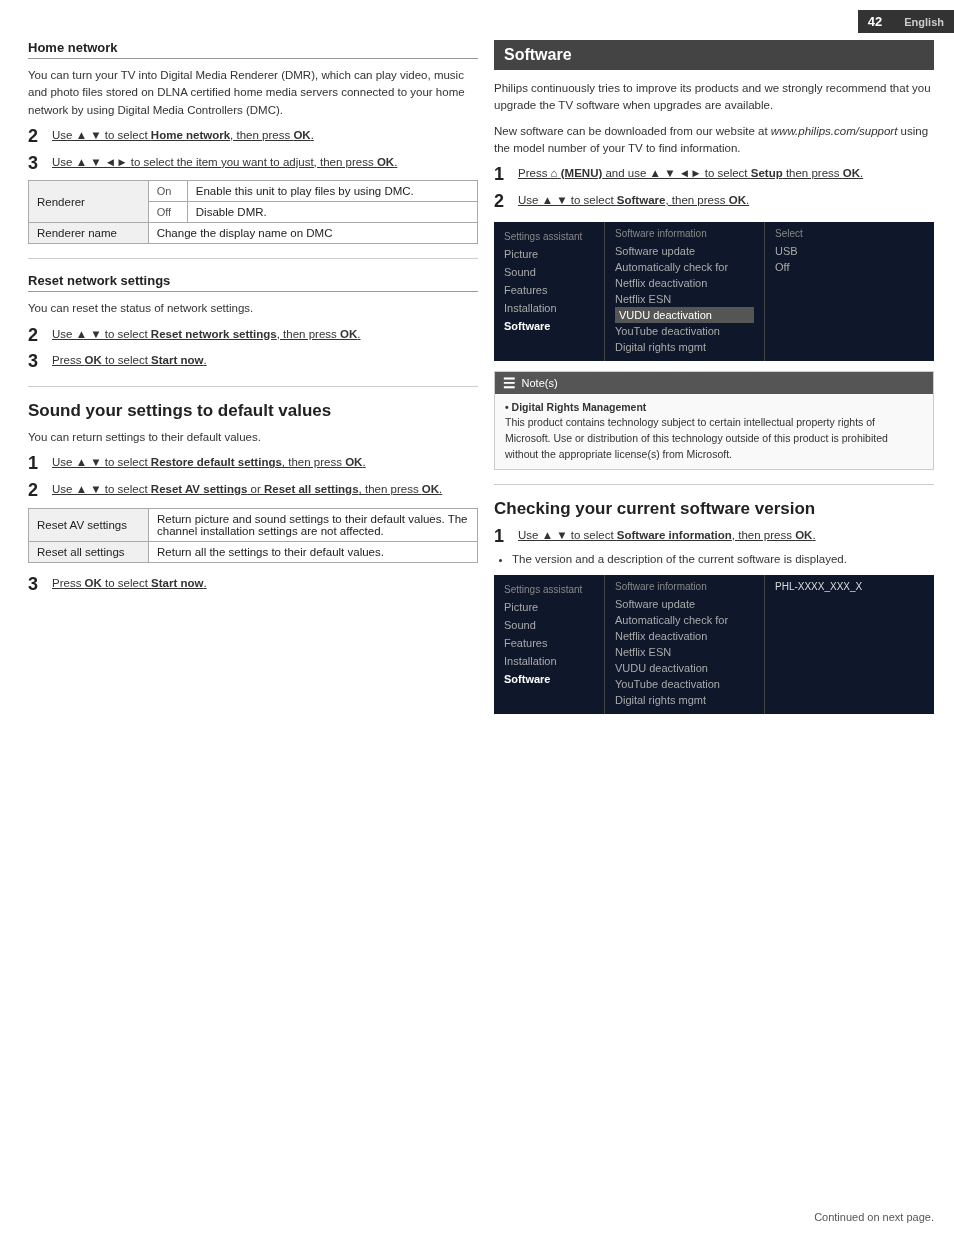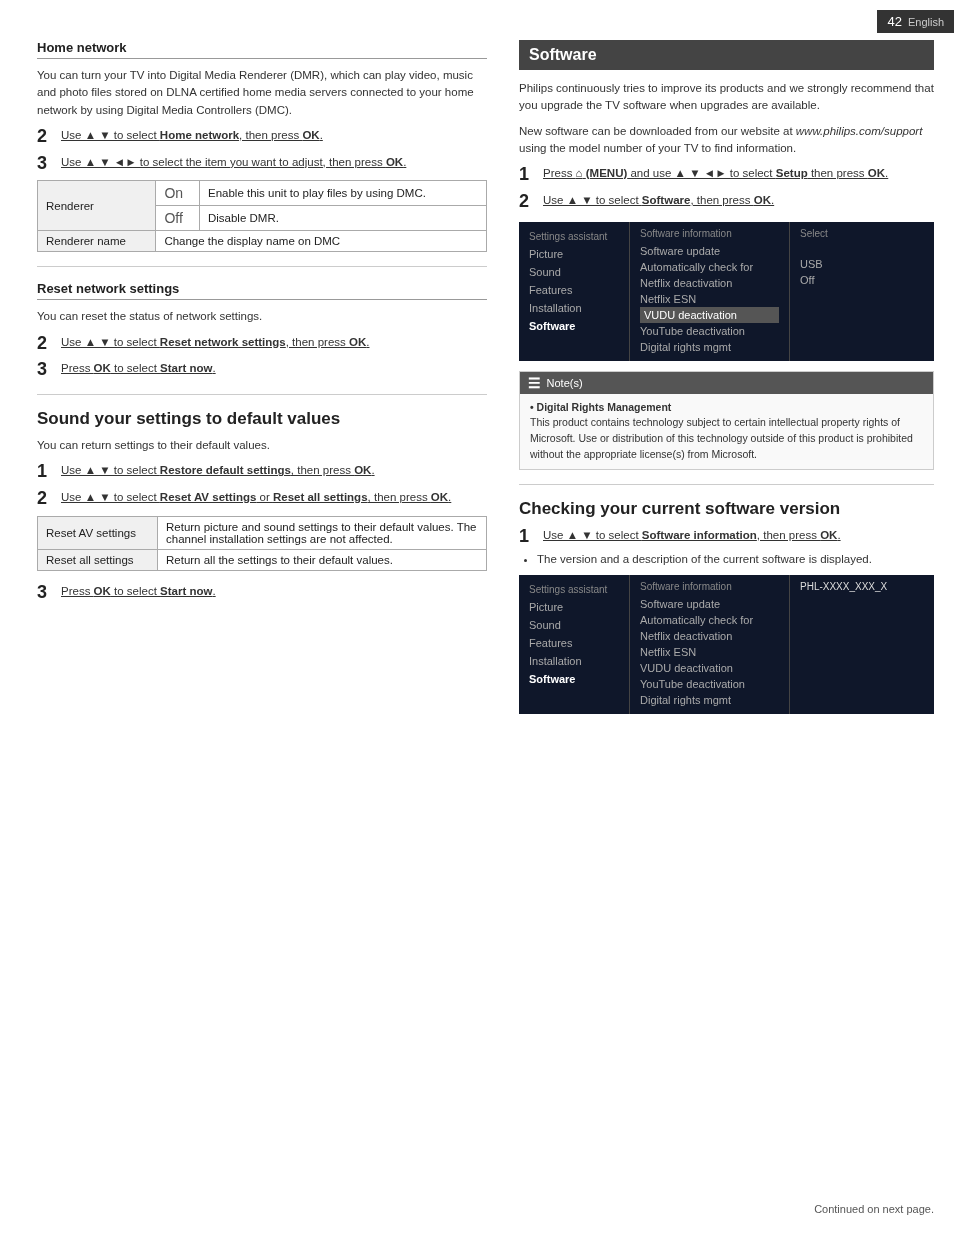--- a/index.html
+++ b/index.html
@@ -17,32 +17,33 @@
     .page-badge {
       position: absolute;
       top: 10px;
       right: 0;
       background: #333;
       color: #fff;
       padding: 4px 10px;
       font-size: 13px;
       display: flex;
       align-items: center;
-      gap: 6px;
+      gap: 22px;
+      font-weight: bold;
     }
     .page-badge .lang {
       font-size: 11px;
       color: #ccc;
     }
 
     
     .columns {
       display: flex;
-      padding: 30px 20px 20px 37px;
-      gap: 32px;
+      padding: 30px 20px 20px 28px;
+      gap: 16px;
       margin-top: 10px;
     }
     .col-left {
       width: 450px;
       flex-shrink: 0;
     }
     .col-right {
       flex: 1;
     }
 
@@ -110,21 +111,21 @@
       border: 1px solid #aaa;
       padding: 4px 8px;
       vertical-align: middle;
     }
     .data-table .row-header {
       font-weight: normal;
       background: #f0f0f0;
     }
     .data-table .sub-label {
       color: #555;
-      font-size: 14px;
+      font-size: 11px;
     }
 
     
     .separator {
       border: none;
       border-top: 1px solid #ccc;
       margin: 14px 0;
     }
 
     
@@ -209,21 +210,21 @@
       line-height: 1.5;
       color: #333;
     }
     .note-content strong {
       font-weight: bold;
     }
 
     
     .footer {
       position: absolute;
-      bottom: 20px;
+      bottom: 12px;
       right: 20px;
       font-size: 11px;
       color: #555;
     }
 
     
     ul.plain-list {
       list-style: disc;
       padding-left: 18px;
       font-size: 11.5px;
@@ -359,21 +360,21 @@
           <div style="color:#888;font-size:10px;margin-bottom:4px;">Software information</div>
           <div class="menu-item">Software update</div>
           <div class="menu-item">Automatically check for</div>
           <div class="menu-item">Netflix deactivation</div>
           <div class="menu-item">Netflix ESN</div>
           <div class="menu-item highlighted">VUDU deactivation</div>
           <div class="menu-item">YouTube deactivation</div>
           <div class="menu-item">Digital rights mgmt</div>
         </div>
         <div class="settings-col-right">
-          <div style="color:#888;font-size:10px;margin-bottom:17px;">Select</div>
+          <div style="color:#888;font-size:10px;margin-bottom:4px;">Select</div>
           <div class="val">USB</div>
           <div class="val">Off</div>
         </div>
       </div>
 
       <div class="note-box">
         <div class="note-header">
           <span class="note-icon">☰</span>
           <span>Note(s)</span>
         </div>

